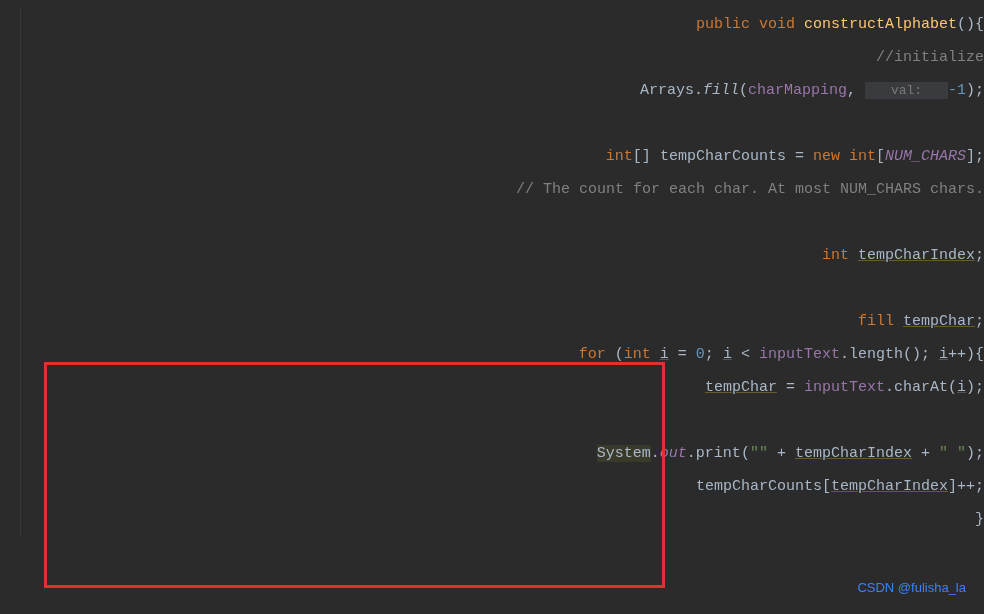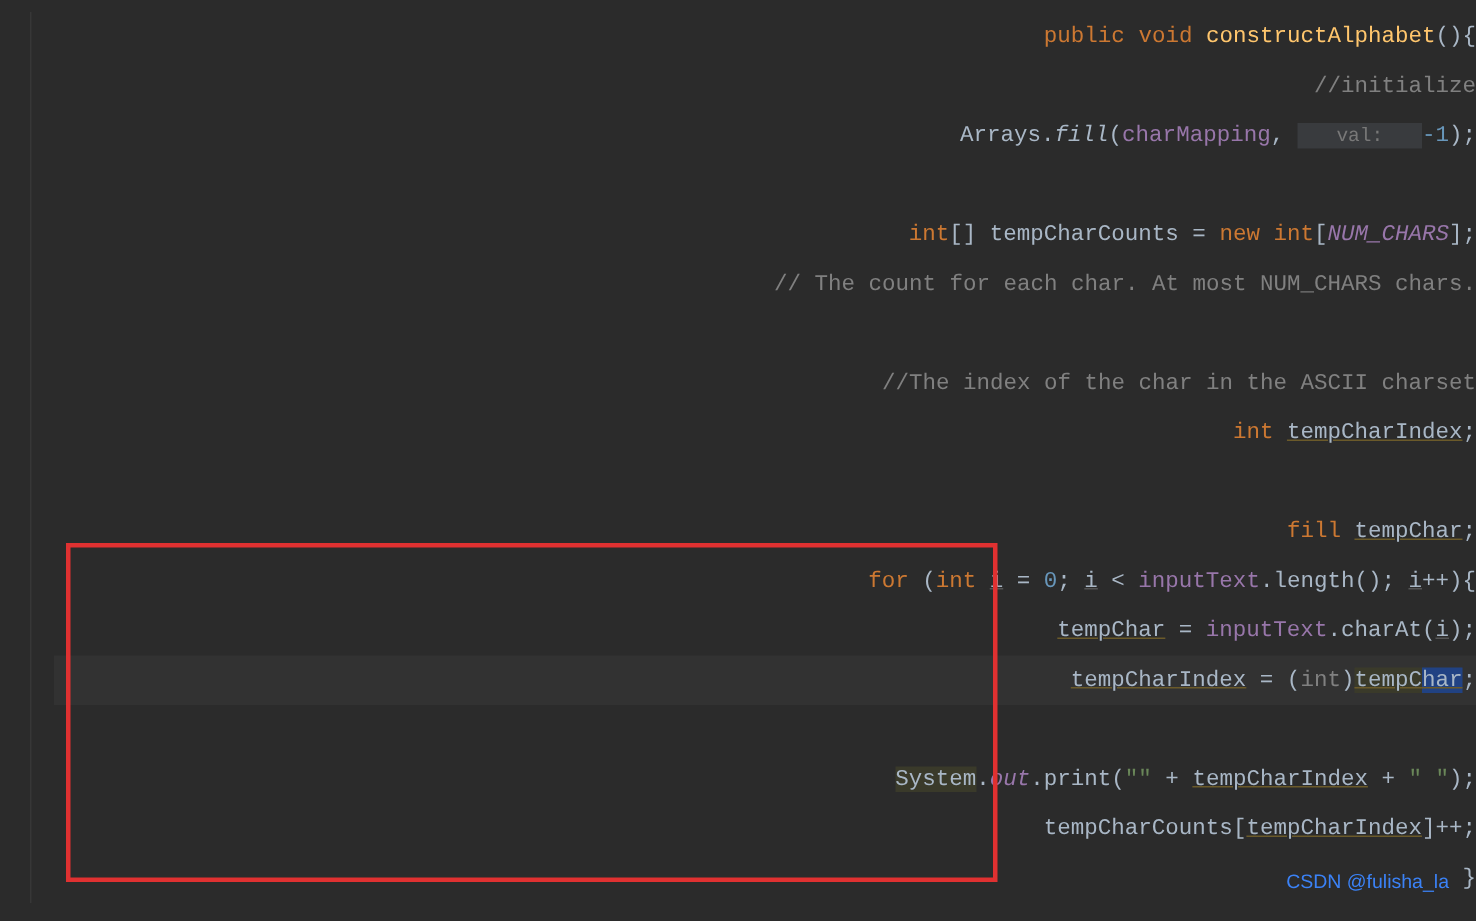--- a/index.html
+++ b/index.html
@@ -97,33 +97,31 @@
   <div class="line indent-1"><span>Arrays</span><span>.</span><span class="static-method">fill</span><span>(</span><span class="field">charMapping</span><span>,</span> <span class="param-hint"> val: </span><span class="number">-</span><span class="number">1</span><span>);</span></div>
 
   <div class="line"></div>
 
   <div class="line indent-1"><span class="keyword">int</span><span>[] </span><span>tempCharCounts</span><span> = </span><span class="keyword">new</span><span class="keyword"> int</span><span>[</span><span class="static-field">NUM_CHARS</span><span>];</span></div>
 
   <div class="line indent-1"><span class="comment">// The count for each char. At most NUM_CHARS chars.</span></div>
 
   <div class="line"></div>
 
-  <div class="line indent-1"><span class="comment">//The index of the char in the ASCII charset</span></div>
 
   <div class="line indent-1"><span class="keyword">int</span> <span class="underline-yellow">tempCharIndex</span><span>;</span></div>
 
   <div class="line"></div>
 
   <div class="line indent-1"><span class="keyword">fill</span> <span class="underline-yellow">tempChar</span><span>;</span></div>
 
   <div class="line indent-1"><span class="keyword">for</span><span> (</span><span class="keyword">int</span> <span class="underline">i</span><span> = </span><span class="number">0</span><span>; </span><span class="underline">i</span><span> &lt; </span><span class="field">inputText</span><span>.</span><span>length</span><span>(); </span><span class="underline">i</span><span>++){</span></div>
 
   <div class="line indent-2"><span class="underline-yellow">tempChar</span><span> = </span><span class="field">inputText</span><span>.</span><span>charAt</span><span>(</span><span class="underline">i</span><span>);</span></div>
 
-  <div class="line indent-2 highlight-line"><span class="underline-yellow">tempCharIndex</span><span> = </span><span>(</span><span class="cast-type">int</span><span>)</span><span class="underline-yellow identifier-highlight">tempC</span><span class="underline-yellow cursor-highlight">har</span><span>;</span></div>
 
   <div class="line"></div>
 
   <div class="line indent-2"><span class="identifier-highlight">System</span><span>.</span><span class="static-field">out</span><span>.</span><span>print</span><span>(</span><span class="string">""</span><span> + </span><span class="underline-yellow">tempCharIndex</span><span> + </span><span class="string">" "</span><span>);</span></div>
 
   <div class="line indent-2"><span>tempCharCounts</span><span>[</span><span class="underline-yellow">tempCharIndex</span><span>]</span><span>++;</span></div>
 
   <div class="line indent-1"><span>}</span></div>
 </div>
 

